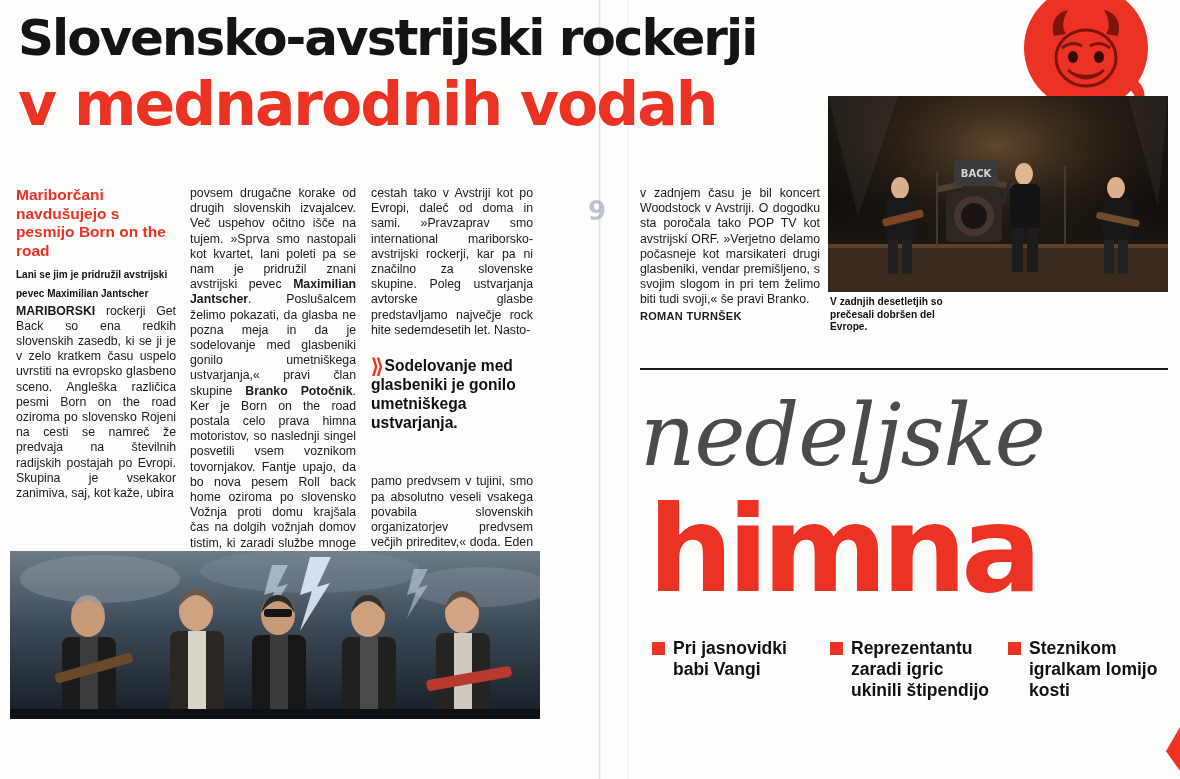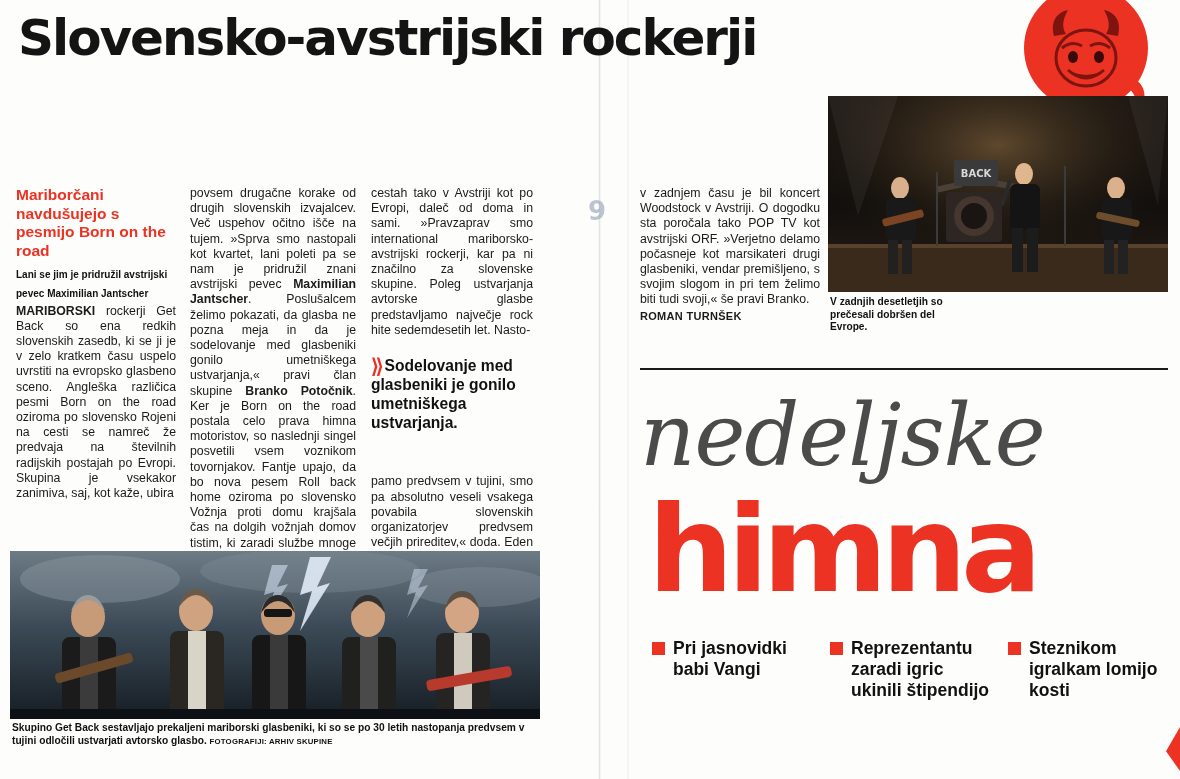--- a/index.html
+++ b/index.html
@@ -256,20 +256,21 @@
 </head>
 <body>
 
 <div class="page">
 
   <div class="fold fold-a"></div>
   <div class="fold fold-b"></div>
 
   <div class="headline">
     <div class="line1">Slovensko-avstrijski rockerji</div>
+    <div class="line2">v mednarodnih vodah</div>
   </div>
 
   <div class="devil">
     <svg viewBox="0 0 152 118" width="152" height="118">
       <circle cx="76" cy="48" r="62" fill="#eb3223"></circle>
 
       <path d="M44 36 C40 20 48 12 58 10 C52 20 52 28 56 34 Z" fill="#7d1410"></path>
       <path d="M108 36 C112 20 104 12 94 10 C100 20 100 28 96 34 Z" fill="#7d1410"></path>
 
       <ellipse cx="76" cy="58" rx="30" ry="28" fill="#eb3223" stroke="#7d1410" stroke-width="3"></ellipse>
@@ -425,23 +426,20 @@
         <path d="M435 58 q17 -24 34 0 q-4 -18 -17 -18 q-13 0 -17 18 Z" fill="#5c4f43"></path>
         <rect x="426" y="82" width="54" height="86" rx="8" fill="#262422"></rect>
         <rect x="444" y="82" width="18" height="86" fill="#cfcabd"></rect>
         <rect x="416" y="122" width="86" height="11" rx="4" fill="#b73a2c" transform="rotate(-10 459 127)"></rect>
       </g>
 
       <rect x="0" y="158" width="530" height="10" fill="#0d1116"></rect>
     </svg>
   </div>
 
-  <div class="caption cap-band">
-    <span>Skupino Get Back sestavljajo prekaljeni mariborski glasbeniki, ki so se po 30 letih nastopanja predvsem v tujini odločili ustvarjati avtorsko glasbo. </span><span class="credit">FOTOGRAFIJI: ARHIV SKUPINE</span>
-  </div>
 
   <div class="nn-divider"></div>
   <div class="nn">
     <div class="nn-script">nedeljske</div>
     <div class="nn-novice">himna</div>
   </div>
 
   <div class="teasers">
     <div class="teaser">
       <div class="sq"></div>

